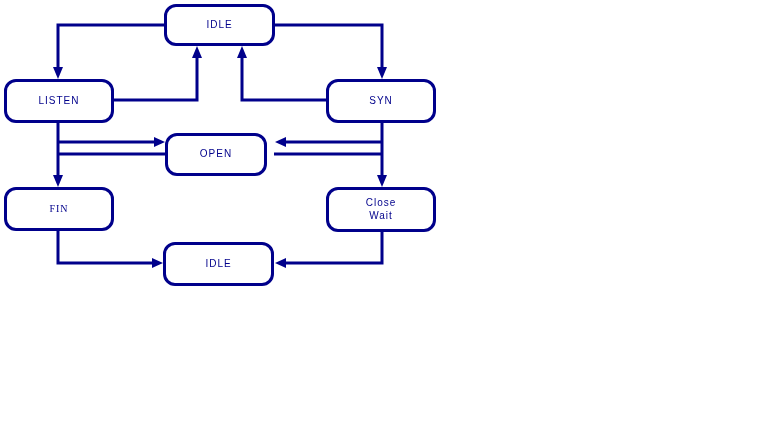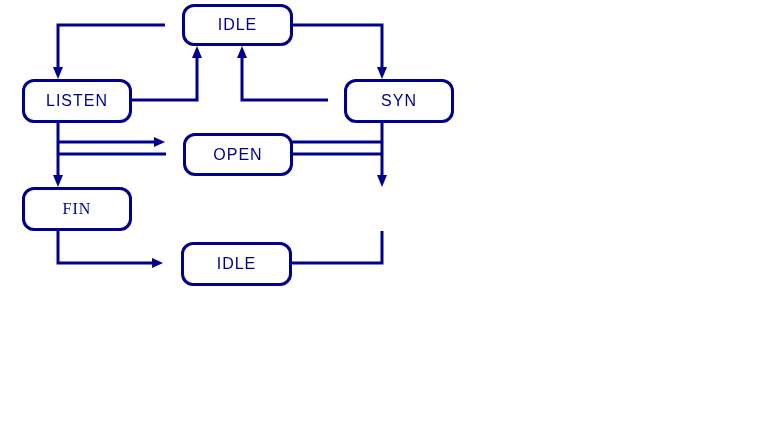--- a/index.html
+++ b/index.html
@@ -33,29 +33,28 @@
     position: absolute;
     box-sizing: border-box;
     border: 3px solid var(--line-color);
     border-radius: 12px;
     background: var(--bg-color);
     display: flex;
     flex-direction: column;
     align-items: center;
     justify-content: center;
     color: var(--line-color);
-    font-size: 16px;
+    font-size: 10px;
     letter-spacing: 1px;
     line-height: 1.25;
-    margin-left: 18px;
   }
   .state-idle-top    { left: 164px; top: 4px;   width: 111px; height: 42px; }
   .state-listen      { left: 4px;   top: 79px;  width: 110px; height: 44px; }
   .state-syn         { left: 326px; top: 79px;  width: 110px; height: 44px; }
-  .state-open        { left: 165px; top: 133px; width: 110px; height: 43px; }
+  .state-open        { left: 165px; top: 133px; width: 102px; height: 43px; }
   .state-fin         { left: 4px;   top: 187px; width: 110px; height: 44px; font-family: Liberation Serif, serif; }
   .state-close-wait  { left: 326px; top: 187px; width: 110px; height: 45px; }
   .state-idle-bottom { left: 163px; top: 242px; width: 111px; height: 44px; }
 </style>
 </head>
 <body>
 
 <div class="canvas">
 
   <svg class="connector-layer" viewBox="0 0 768 439" xmlns="http://www.w3.org/2000/svg">
@@ -108,18 +107,22 @@
   </div>
 
   <div class="state state-open">
     <span>OPEN</span>
   </div>
 
   <div class="state state-fin">
     <span>FIN</span>
   </div>
 
+  <div class="state state-close-wait">
+    <span>Close</span>
+    <span>Wait</span>
+  </div>
 
   <div class="state state-idle-bottom">
     <span>IDLE</span>
   </div>
 
 </div>
 
 </body></html>

